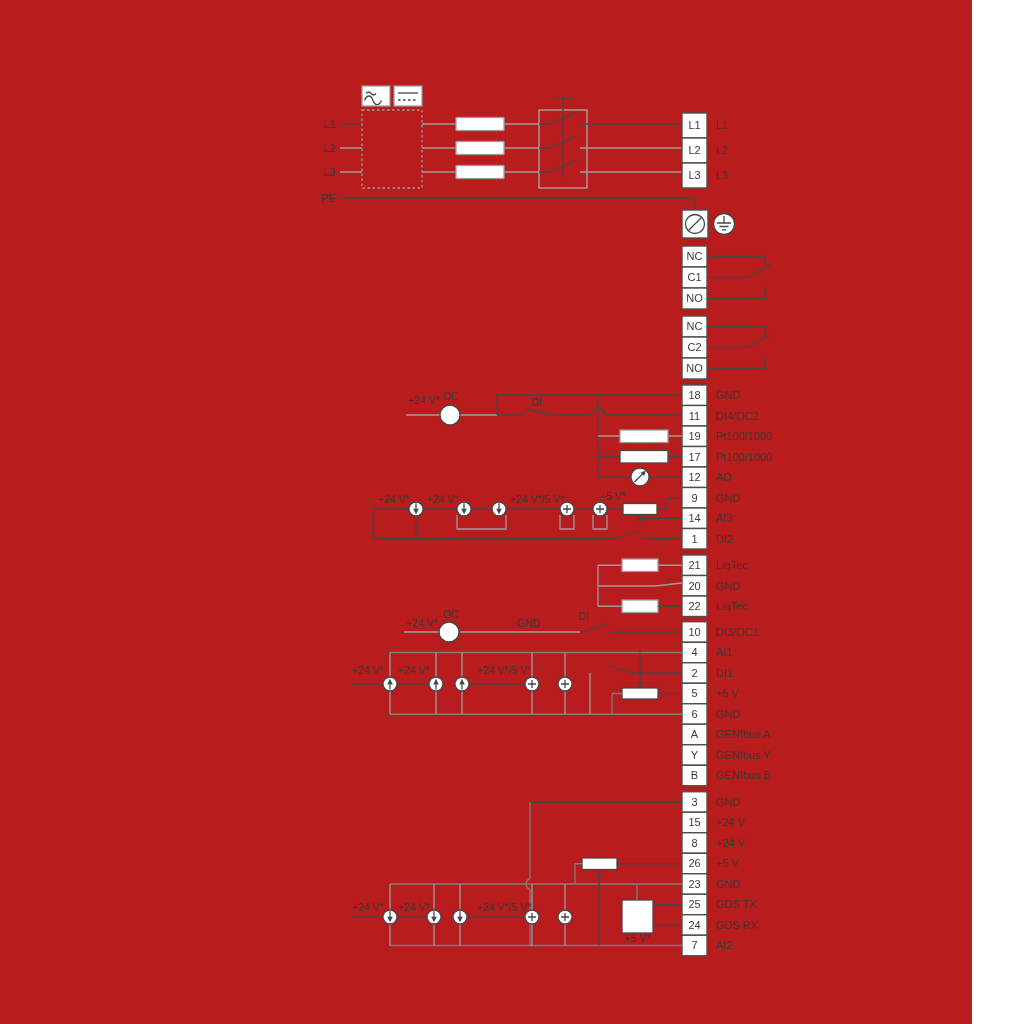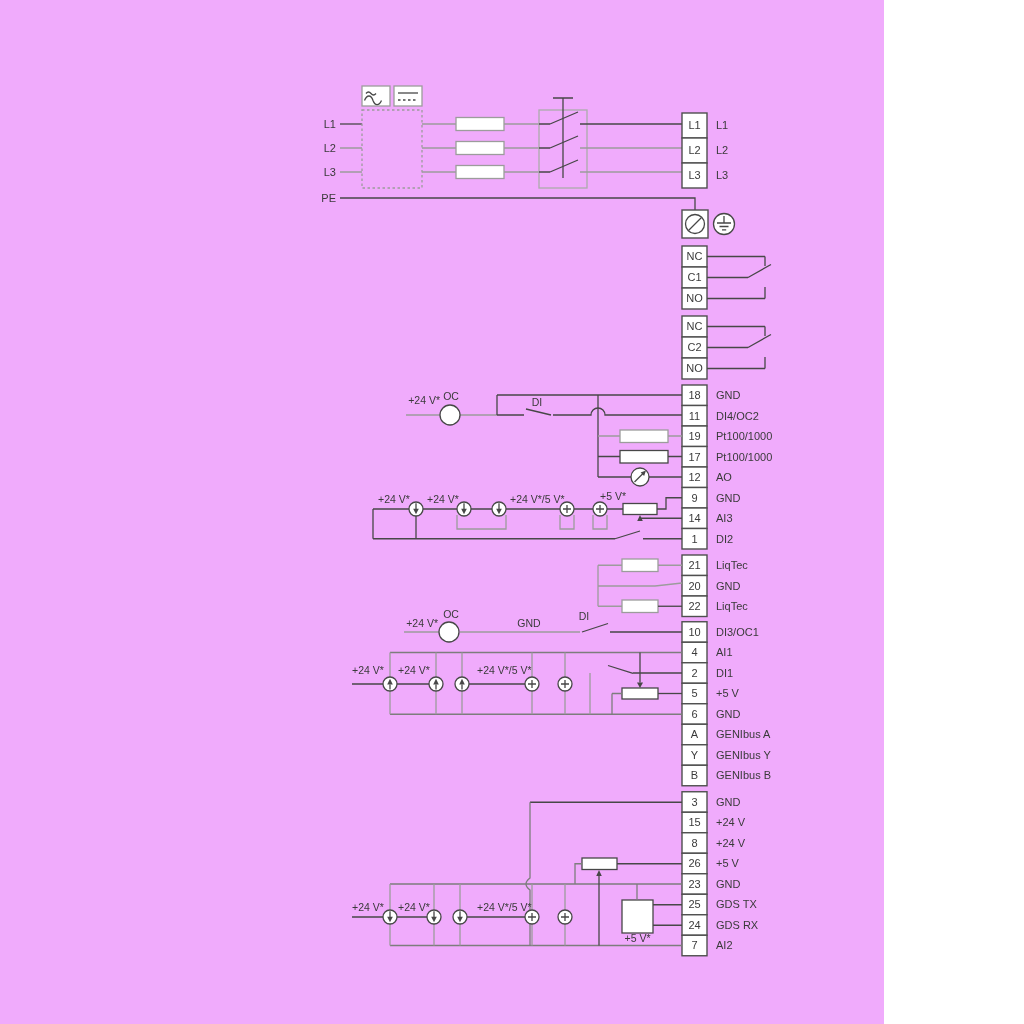--- a/index.html
+++ b/index.html
@@ -1,16 +1,16 @@
 <!DOCTYPE html>
 <html><head>
 <meta charset="utf-8">
 <style>
   html,body{margin:0;padding:0;background:#ffffff;}
-  .canvas{position:relative;width:884px;height:1024px;background:#f0abfc;overflow:hidden;}
+  .canvas{position:relative;width:972px;height:1024px;background:#b91c1c;overflow:hidden;}
   svg{position:absolute;left:0;top:0;}
   svg text{font-family:"Liberation Sans","DejaVu Sans",sans-serif;font-size:11px;fill:#3a3a3a;}
   svg text.ann{font-size:10.5px;}
   .k{stroke:#474747;fill:none;stroke-width:1.3;}
   .g{stroke:#9c9c9c;fill:none;stroke-width:1.3;}
   .m{stroke:#7d7d7d;fill:none;stroke-width:1.3;}
   .dash{stroke-dasharray:2.5 2.5;}
   .cell{fill:#ffffff;stroke:#4f4f4f;stroke-width:1.4;}
   .sym{fill:#ffffff;stroke:#474747;stroke-width:1.3;}
   .symg{fill:#ffffff;stroke:#9c9c9c;stroke-width:1.3;}

